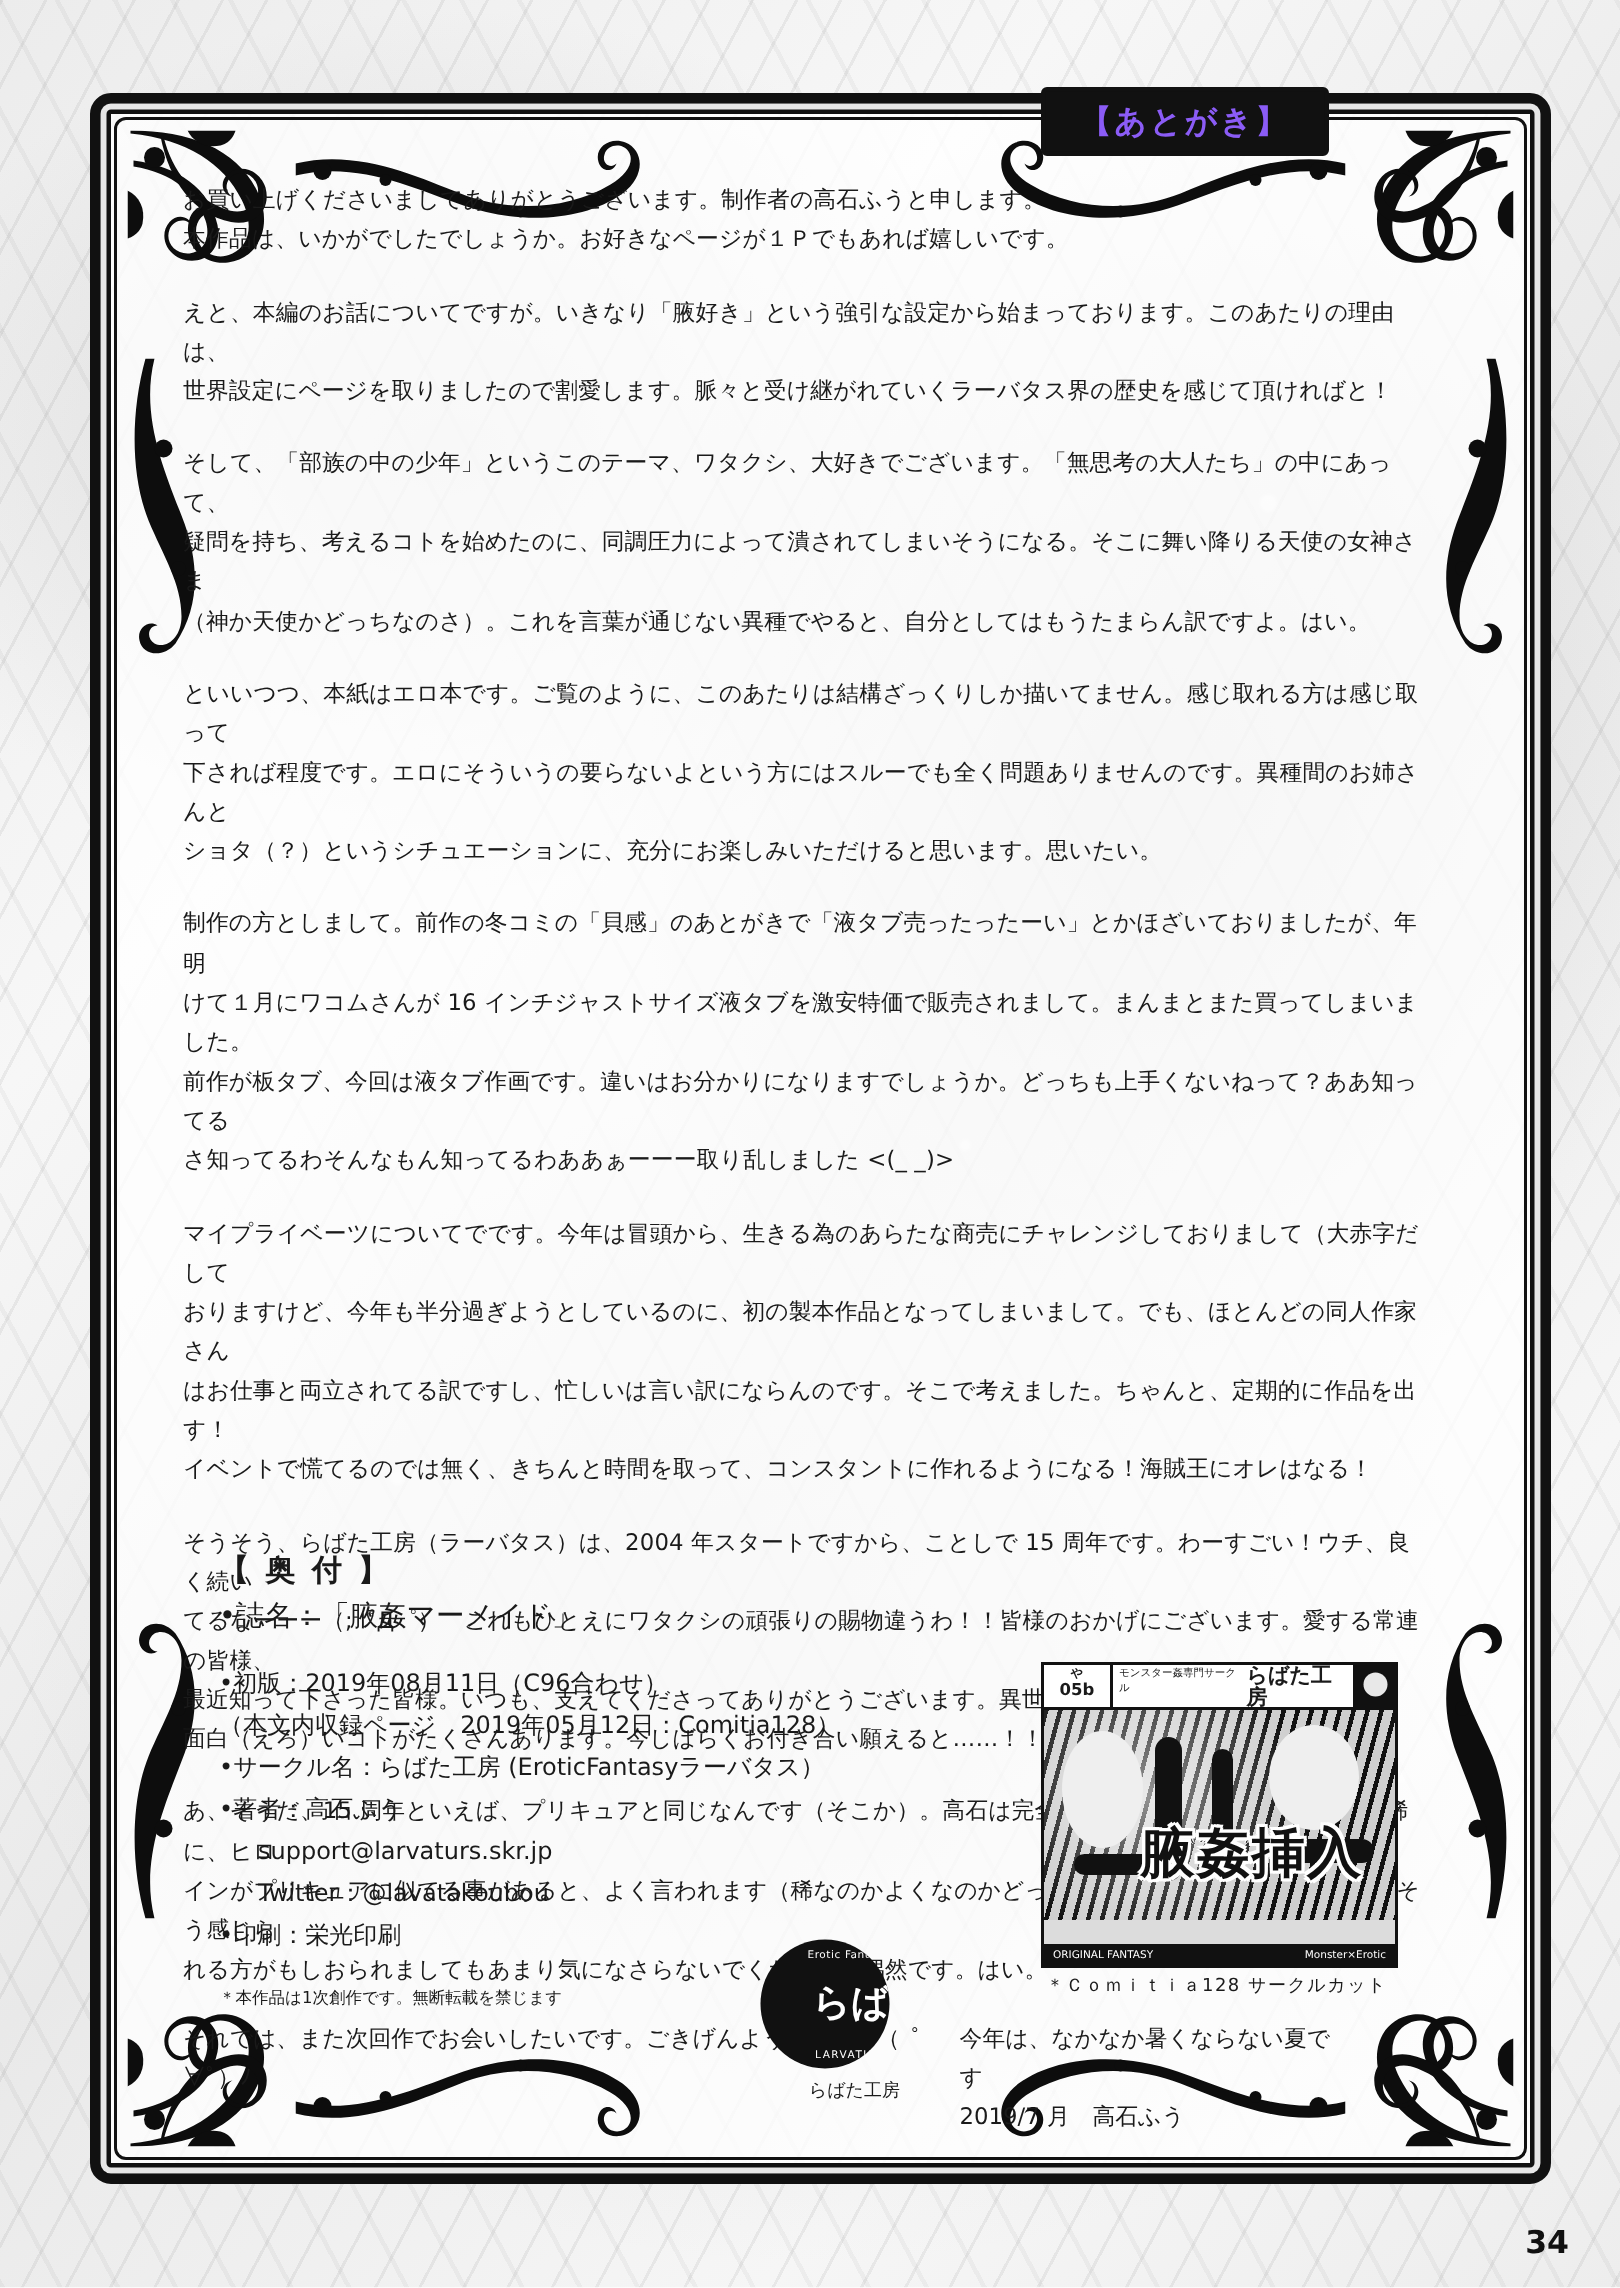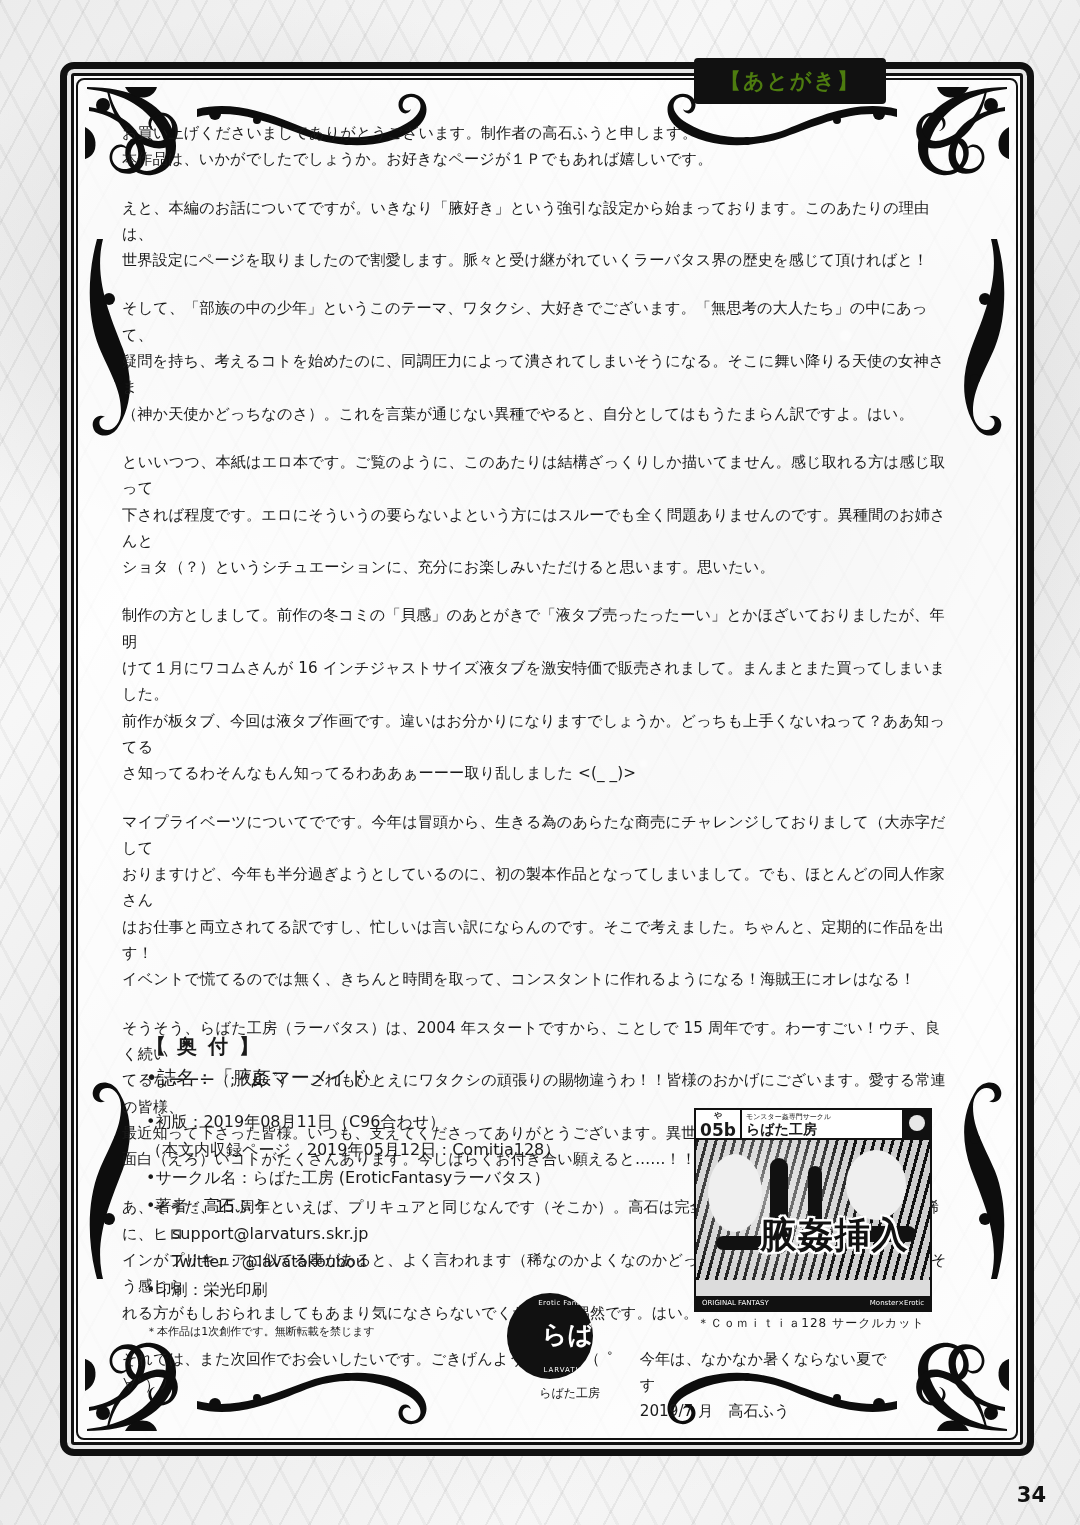--- a/index.html
+++ b/index.html
@@ -94,21 +94,21 @@
     width: 186px;
     height: 40px;
     background: #111;
     border: 3px solid #111;
     border-radius: 4px;
     display: flex;
     align-items: center;
     justify-content: center;
   }
   #title-plate .label {
-    color: #4d7c0f;
+    color: #8b5cf6;
     font-size: 21px;
     letter-spacing: 2px;
     font-weight: bold;
   }
 
   
   #content {
     position: absolute;
     left: 122px;
     top: 120px;
@@ -219,25 +219,25 @@
   }
   #cc-space {
     width: 44px;
     border-right: 2px solid #111;
     font-size: 8px;
     line-height: 1.1;
     text-align: center;
     padding-top: 2px;
     font-weight: bold;
   }
-  #cc-space .num { font-size: 17px; }
+  #cc-space .num { font-size: 11px; }
   #cc-titlebar {
     flex: 1;
     display: flex;
-    flex-direction: column;
+    flex-direction: row;
     justify-content: center;
     padding-left: 4px;
   }
   #cc-sub { font-size: 7px; }
   #cc-name { font-size: 14px; font-weight: bold; line-height: 1.05; }
   #cc-badge {
     width: 26px;
     border-left: 2px solid #111;
     background: #111;
     position: relative;

